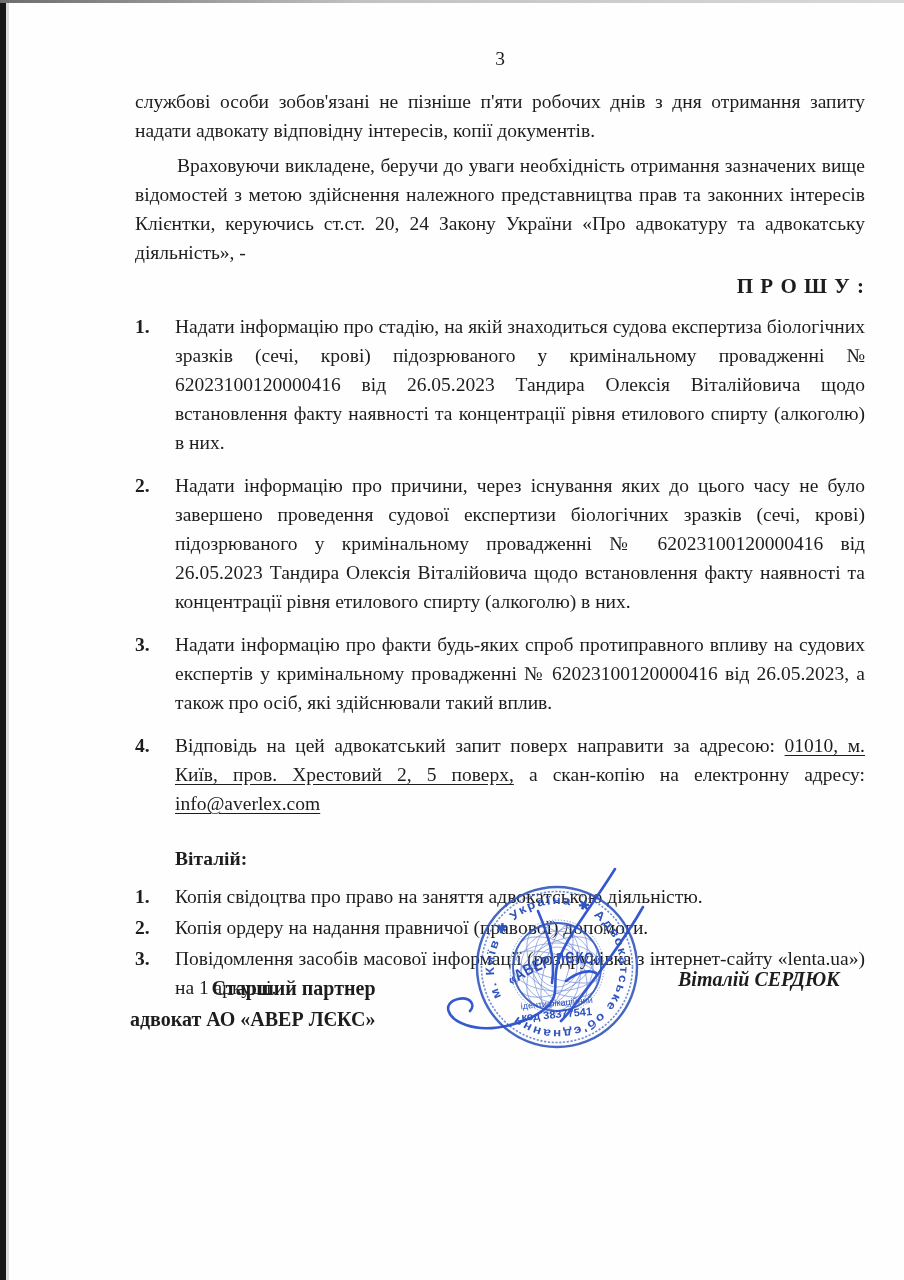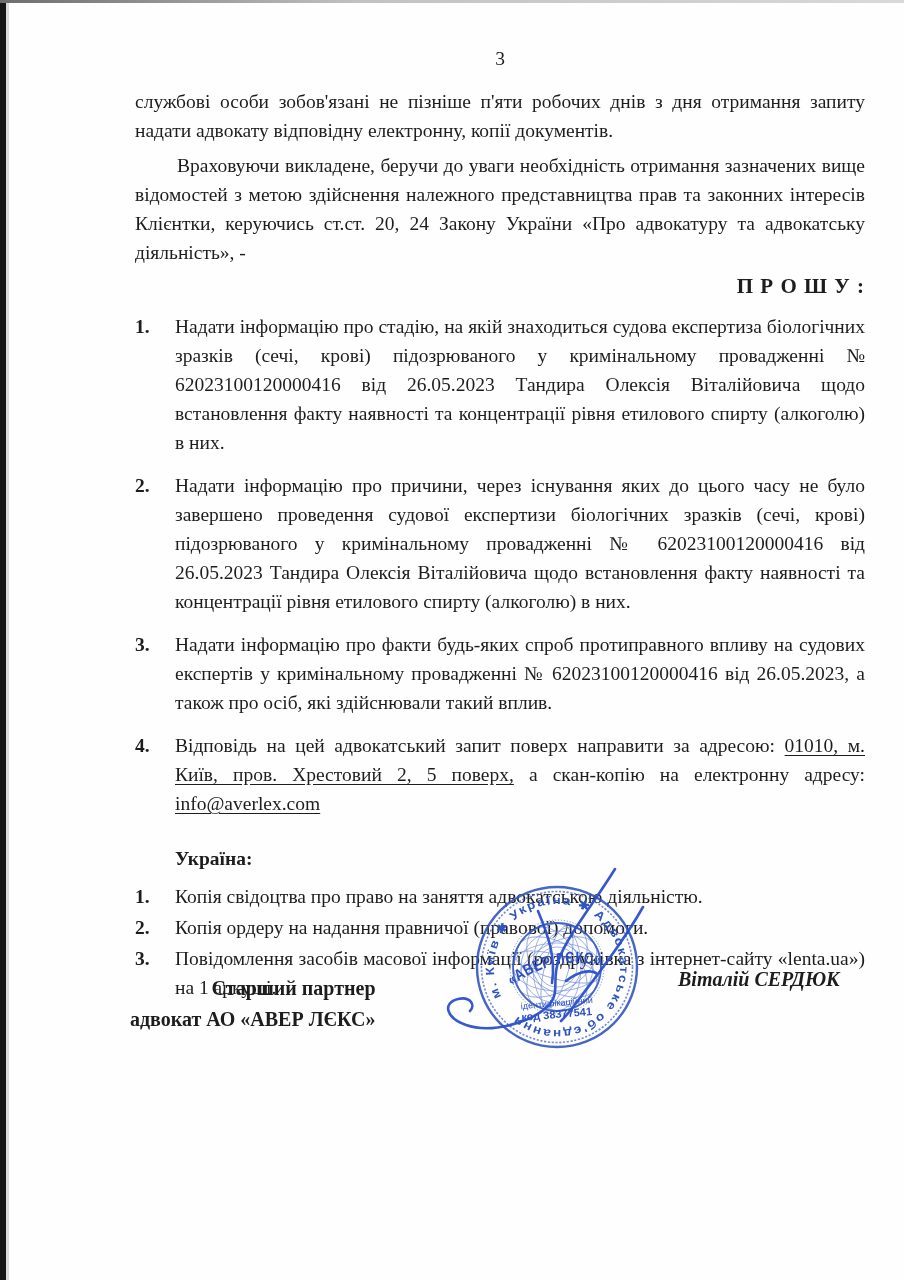--- a/index.html
+++ b/index.html
@@ -55,21 +55,21 @@
 <body>
 
 <div class="page">
   <div class="edge-left"></div>
   <div class="edge-left-soft"></div>
   <div class="edge-top"></div>
 
   <div class="doc">
     <div class="page-num">3</div>
 
-    <p class="para p1">службові особи зобов'язані не пізніше п'яти робочих днів з дня отримання запиту надати адвокату відповідну електронну, копії документів.</p>
+    <p class="para p1">службові особи зобов'язані не пізніше п'яти робочих днів з дня отримання запиту надати адвокату відповідну інтересів, копії документів.</p>
     <p class="para p2">Враховуючи викладене, беручи до уваги необхідність отримання зазначених вище відомостей з метою здійснення належного представництва прав та законних інтересів Клієнтки, керуючись ст.ст. 20, 24 Закону України «Про адвокатуру та адвокатську діяльність», -</p>
 
     <div class="heading">П Р О Ш У :</div>
 
     <div class="item">
       <span class="num">1.</span>
       <span class="txt"><span>Надати інформацію про стадію, на якій знаходиться судова експертиза біологічних зразків (сечі, крові) підозрюваного у кримінальному провадженні № 62023100120000416 від 26.05.2023 Тандира Олексія Віталійовича щодо встановлення факту наявності та концентрації рівня етилового спирту (алкоголю) в них.</span></span>
     </div>
     <div class="item">
       <span class="num">2.</span>
@@ -77,21 +77,21 @@
     </div>
     <div class="item">
       <span class="num">3.</span>
       <span class="txt"><span>Надати інформацію про факти будь-яких спроб протиправного впливу на судових експертів у кримінальному провадженні № 62023100120000416 від 26.05.2023, а також про осіб, які здійснювали такий вплив.</span></span>
     </div>
     <div class="item">
       <span class="num">4.</span>
       <span class="txt"><span>Відповідь на цей адвокатський запит поверх направити за адресою: </span><span class="u">01010, м. Київ, пров. Хрестовий 2, 5 поверх,</span><span> а скан-копію на електронну адресу: </span><span class="u">info@averlex.com</span></span>
     </div>
 
-    <div class="att-title">Україна:</div>
+    <div class="att-title">Віталій:</div>
 
     <div class="item att">
       <span class="num">1.</span>
       <span class="txt">Копія свідоцтва про право на заняття адвокатською діяльністю.</span>
     </div>
     <div class="item att">
       <span class="num">2.</span>
       <span class="txt">Копія ордеру на надання правничої (правової) допомоги.</span>
     </div>
     <div class="item att">

